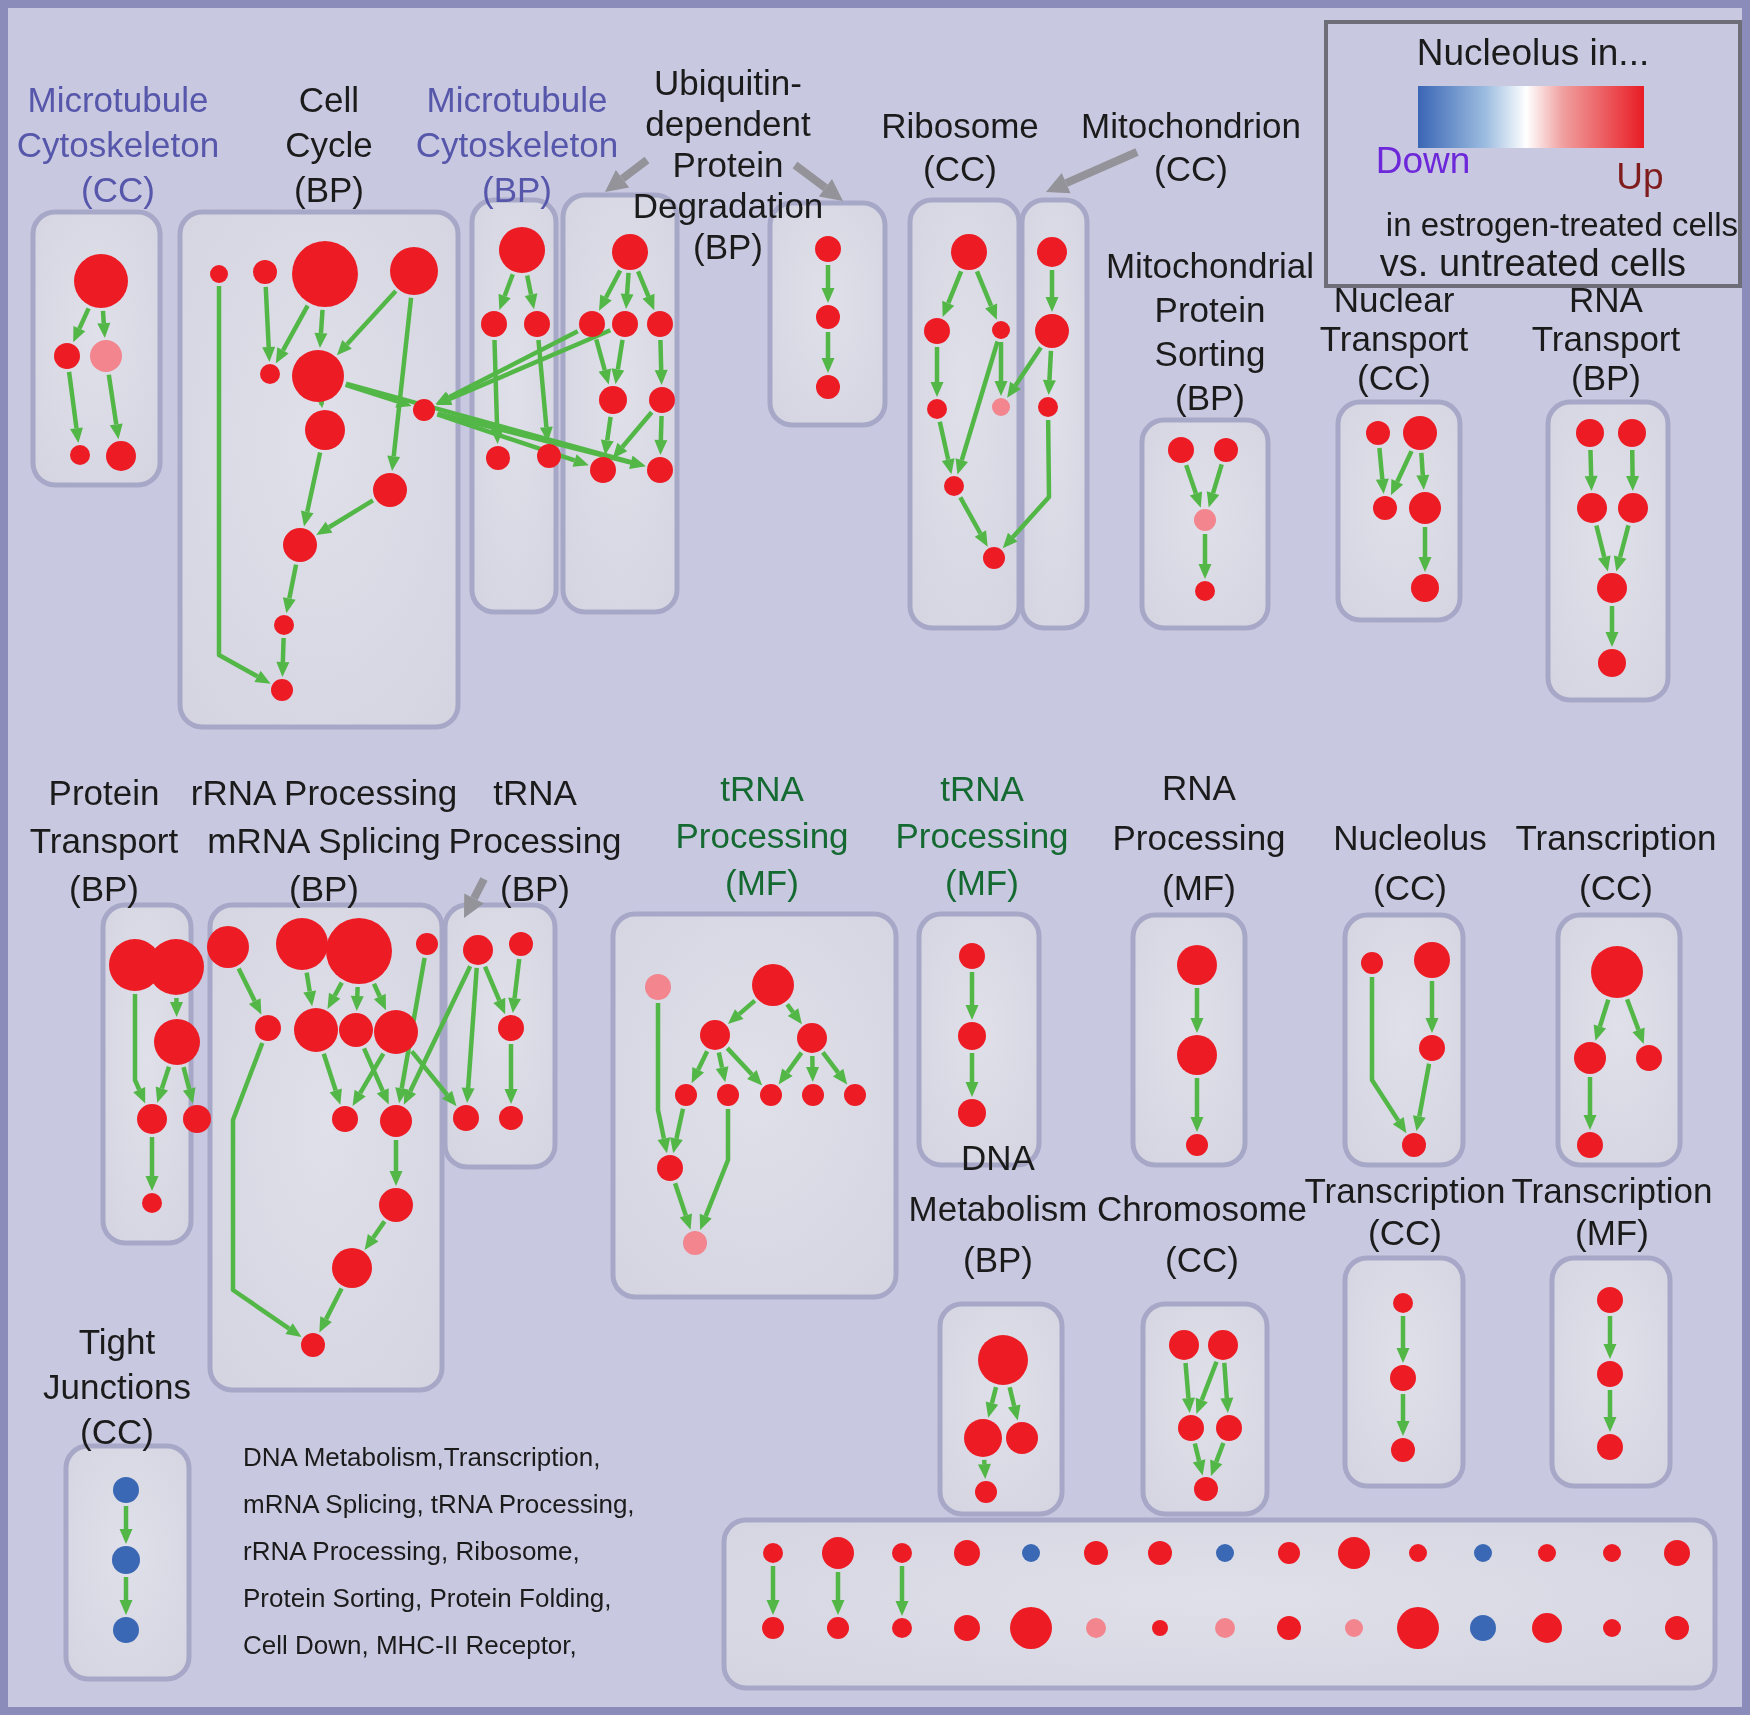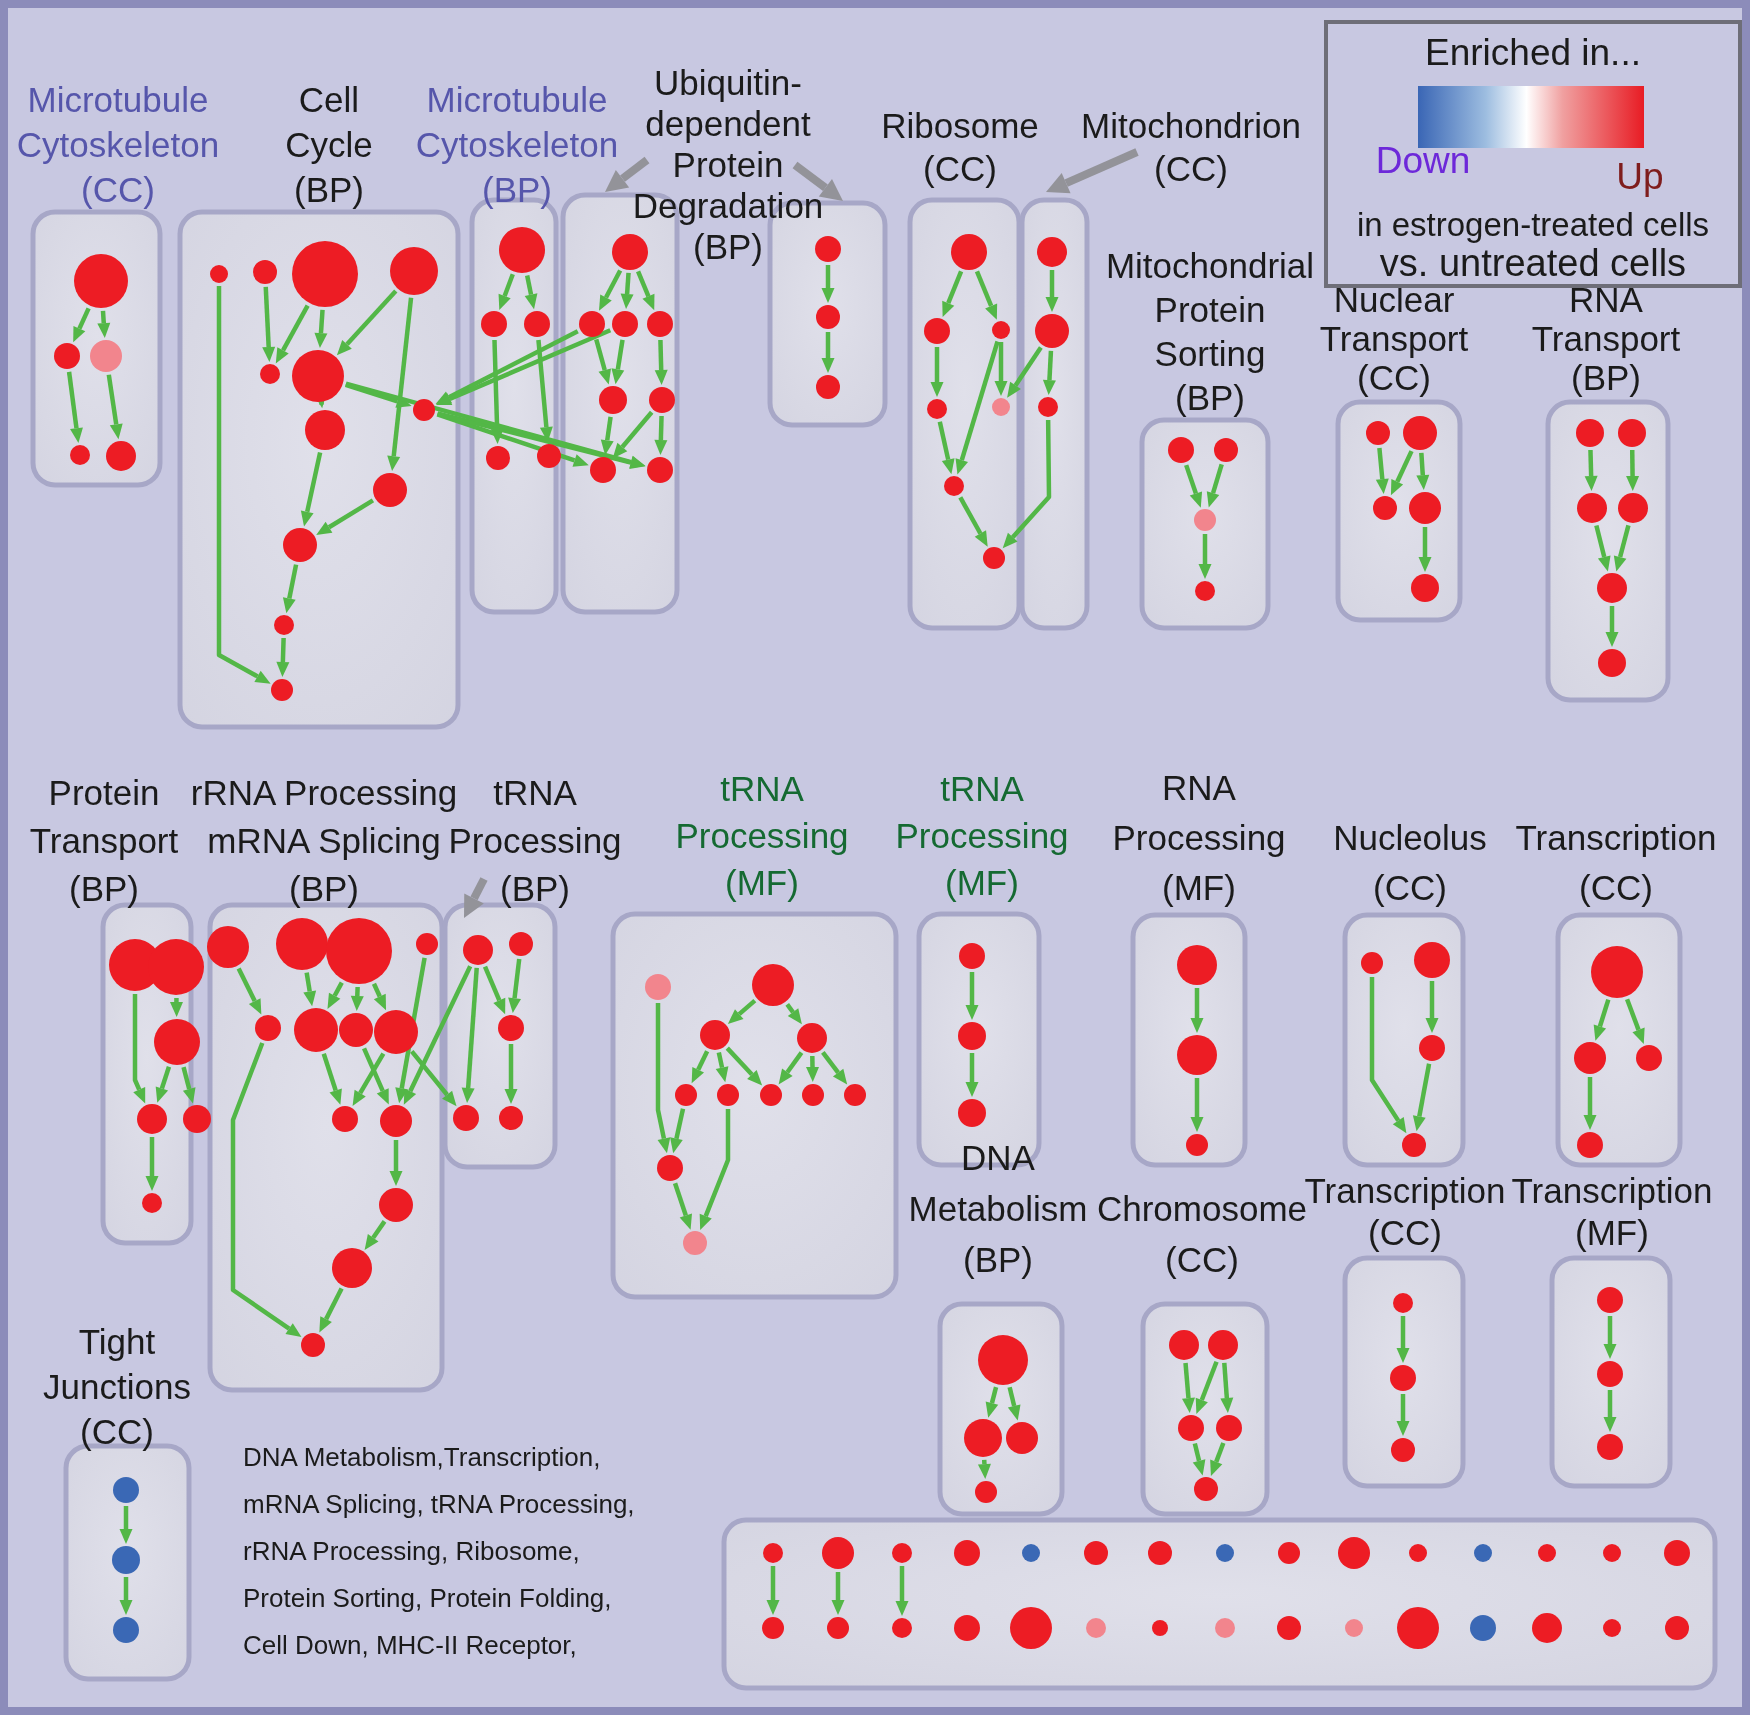--- a/index.html
+++ b/index.html
@@ -8,21 +8,21 @@
   #diagram{position:absolute;left:0;top:0;}
   #legend{position:absolute;left:1324px;top:20px;width:418px;height:268px;
           border:4px solid #6e6e78;box-sizing:border-box;}
   #legend .title{position:absolute;top:8px;left:0;width:100%;text-align:center;
           font-size:37px;color:#1b1b1b;}
   #legend .bar{position:absolute;left:90px;top:62px;width:226px;height:62px;}
   #legend .down{position:absolute;left:95px;top:116px;transform:translateX(-50%);
           font-size:37px;color:#6d28d9;}
   #legend .up{position:absolute;left:312px;top:132px;transform:translateX(-50%);
           font-size:37px;color:#7f1d1d;}
-  #legend .sub1{position:absolute;top:182px;left:0;width:100%;text-align:center;
+  #legend .sub1{position:absolute;top:182px;left:0;width:100%;text-align:right;
           font-size:33px;color:#1b1b1b;}
   #legend .sub2{position:absolute;top:218px;left:0;width:100%;text-align:center;
           font-size:38px;color:#1b1b1b;}
   #misc-text{position:absolute;left:243px;top:1434px;font-size:26px;line-height:47px;
           color:#1b1b1b;white-space:nowrap;}
   #misc-text span{display:block;}
 </style>
 </head>
 <body>
 <div id="stage">
@@ -533,21 +533,21 @@
         <polygon points="843,201 818.8,196.60000000000002 832,179" fill="#939399"></polygon>
         <polyline points="1137,152 1066.1401927908164,183.14716800403679" fill="none" stroke="#939399" stroke-width="8" stroke-linejoin="round"></polyline>
         <polygon points="1046,192 1061.7137767928348,173.07707160862861 1070.566608788798,193.21726439944496" fill="#939399"></polygon>
         <polyline points="484,879 474.0389662471181,898.4240158181198" fill="none" stroke="#939399" stroke-width="8" stroke-linejoin="round"></polyline>
         <polygon points="464,918 464.25097415617796,893.4045326945608 483.8269583380582,903.4434989416787" fill="#939399"></polygon>
       </g>
       <rect x="4" y="4" width="1742" height="1707" fill="none" stroke="#8c8cba" stroke-width="8"></rect>
     </svg>
 
 <div id="legend">
-  <div class="title">Enriched in...</div>
+  <div class="title">Nucleolus in...</div>
   <div class="bar" style="background: linear-gradient(90deg, rgb(58, 102, 181) 0%, rgb(157, 189, 224) 30%, rgb(255, 255, 255) 48%, rgb(240, 160, 160) 64%, rgb(232, 28, 36) 100%);"></div>
   <div class="down">Down</div>
   <div class="up">Up</div>
   <div class="sub1">in estrogen-treated cells</div>
   <div class="sub2">vs. untreated cells</div>
 </div>
 
 <div id="misc-text">
   <span>DNA Metabolism,Transcription,</span>
   <span>mRNA Splicing, tRNA Processing,</span>

